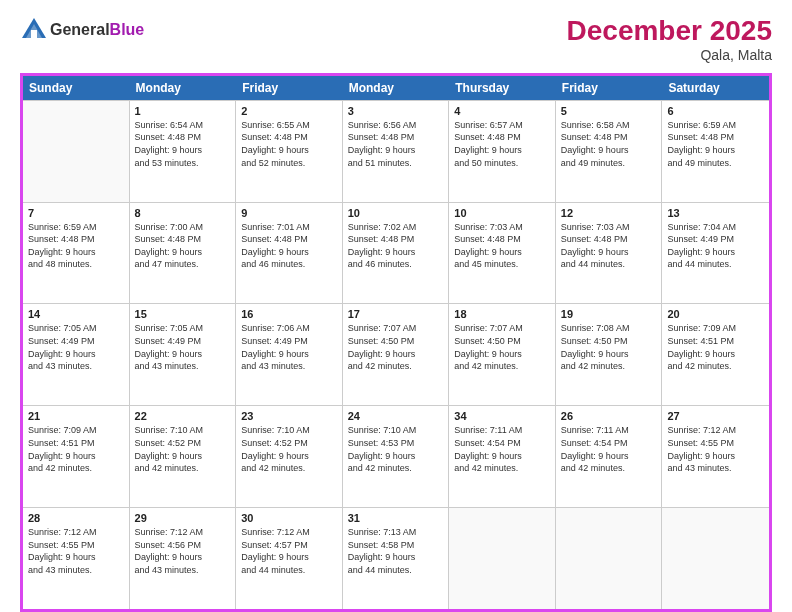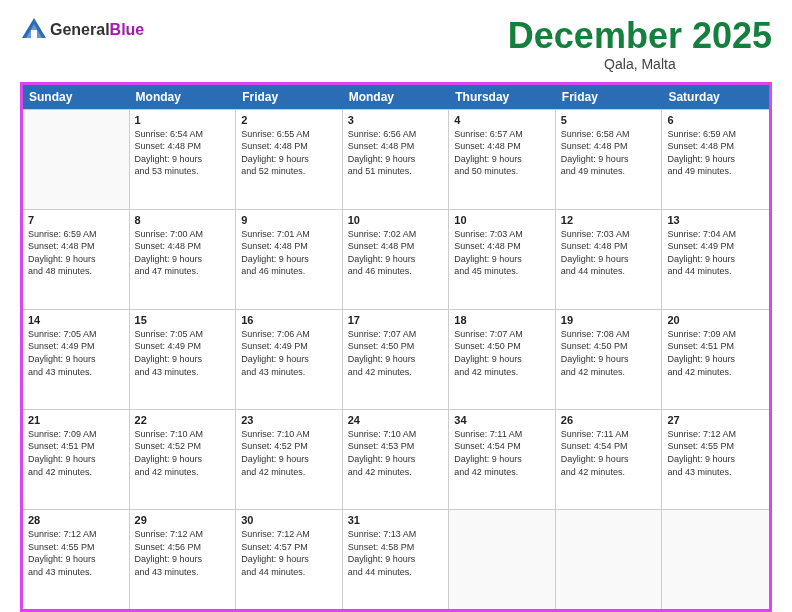--- a/index.html
+++ b/index.html
@@ -29,29 +29,28 @@
     }
     .logo-icon {
       width: 28px;
       height: 28px;
       margin-right: 2px;
     }
     .title-block {
       text-align: right;
     }
     .month-title {
-      font-size: 36px;
+      font-size: 28px;
       font-weight: bold;
-      color: #15803d;
+      color: #be185d;
       line-height: 1.1;
     }
     .location {
       font-size: 14px;
       color: #444;
-      text-align: center;
     }
     .calendar {
       flex: 1;
       display: flex;
       flex-direction: column;
       border: 3px solid #d946ef;
     }
     .cal-header {
       display: grid;
       grid-template-columns: repeat(7, 1fr);

